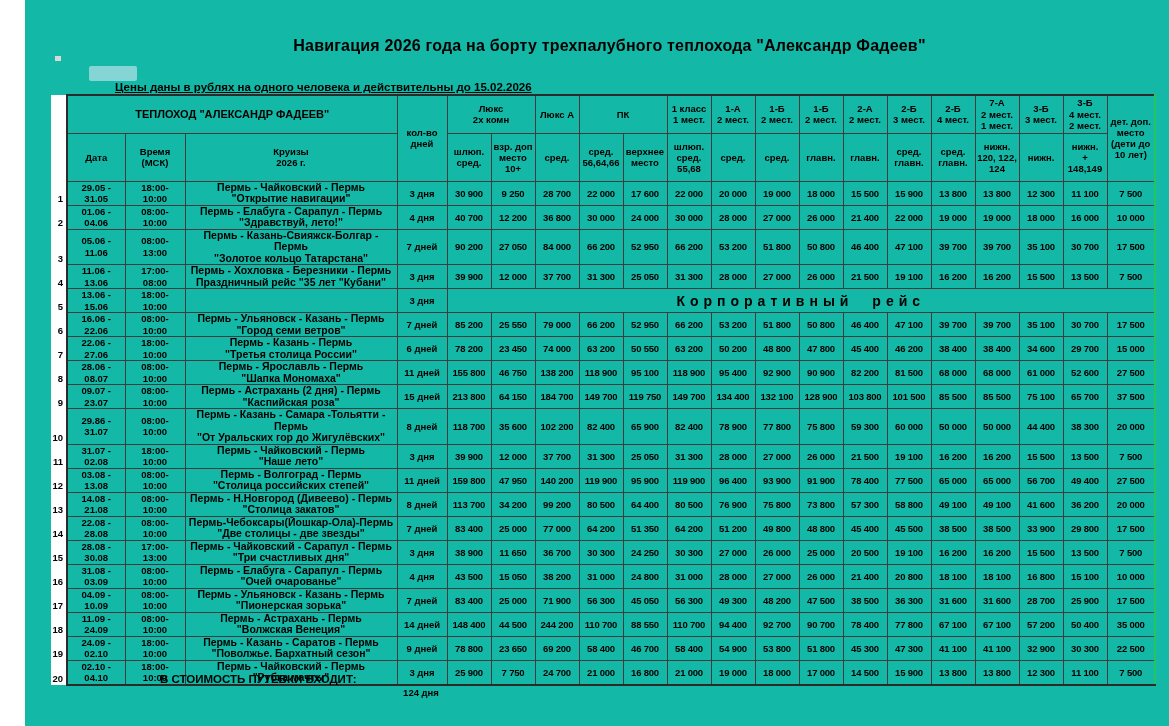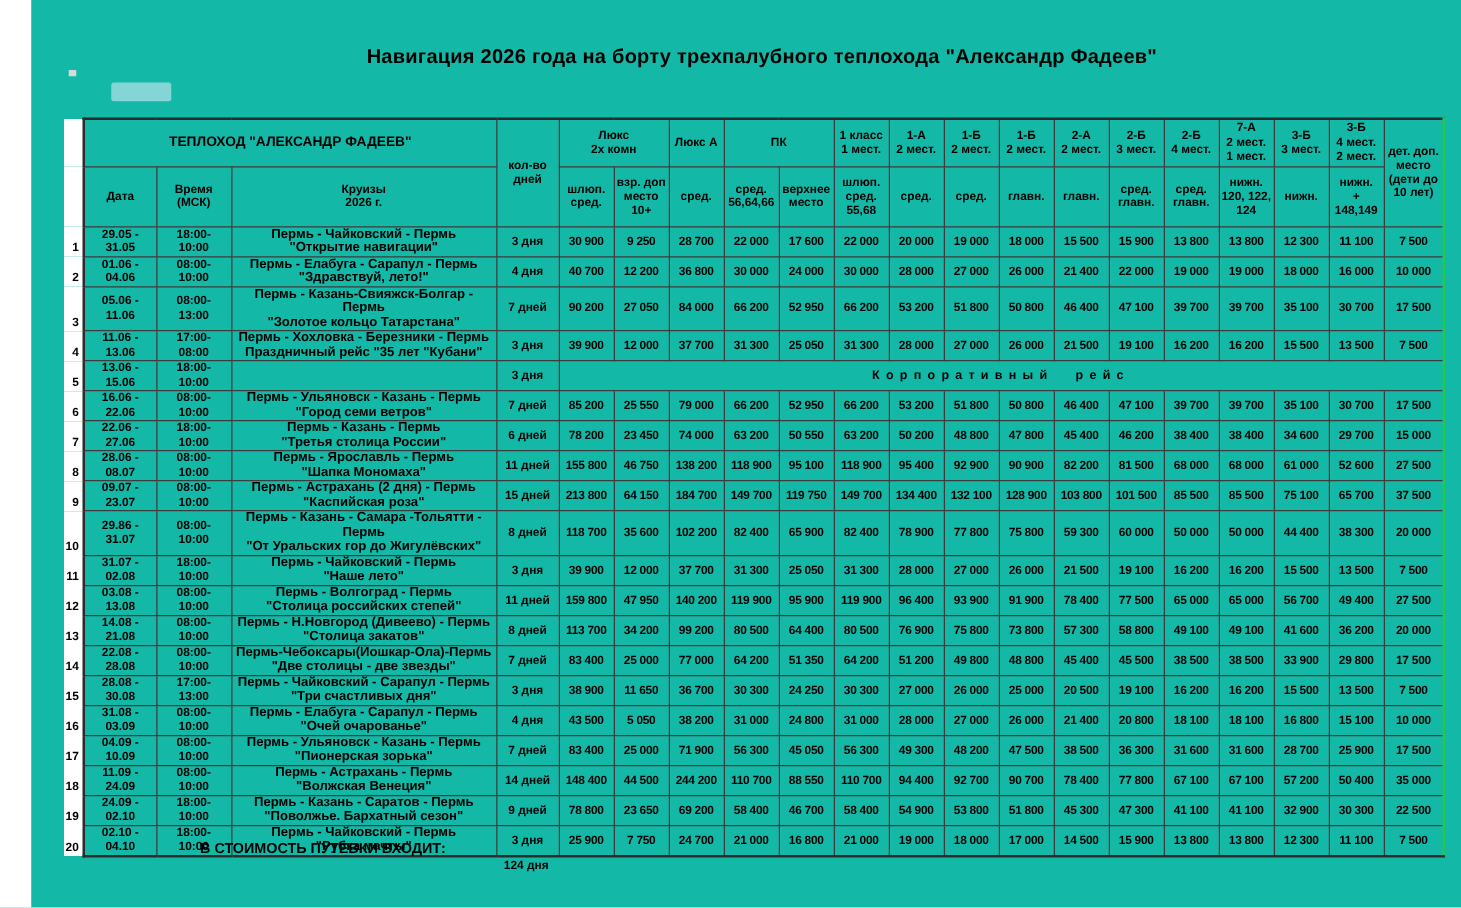--- a/index.html
+++ b/index.html
@@ -34,34 +34,35 @@
   .br { border-right:2px solid #22c55e; }
   .ship  { font-size:11px; }
   .grp   { font-size:9.5px; line-height:11.5px; }
   .sub   { font-size:9.5px; line-height:11px; }
   .days-h{ font-size:9.5px; line-height:11.5px; }
   .c-date  { font-size:9.5px;  line-height:11.5px; }
   .c-time  { font-size:9.5px;  line-height:11.5px; }
   .c-cruise{ font-size:10.5px; line-height:11.5px; }
   .c-days  { font-size:9.5px; }
   .c-price { font-size:9.5px; letter-spacing:-0.2px; }
-  .corp { font-size:10px; letter-spacing:5px; word-spacing:10px; }
+  .corp { font-size:14px; letter-spacing:5px; word-spacing:10px; }
   tr.hrow1 { height:38px; }
   tr.hrow2 { height:48px; }
   tr.drow  { height:24px; }
   .total-days { position:absolute; top:666px; font-size:9.5px; font-weight:bold; width:52px; text-align:center; }
   .footer-note { position:absolute; left:135px; top:673px; font-size:11.5px; font-weight:bold; }
 </style>
 </head>
 <body>
 
 <div class="page">
   <div class="dot"></div>
   <div class="smudge"></div>
   <div class="doc-title">Навигация 2026 года на борту трехпалубного теплохода "Александр Фадеев"</div>
+  <div class="subtitle">Цены даны в рублях на одного человека и действительны до 15.02.2026</div>
   <div class="table-wrap">
     <table id="price-table">
         <colgroup>
           <col style="width: 16px;">
           <col style="width: 58px;">
           <col style="width: 60px;">
           <col style="width: 212px;">
           <col style="width: 50px;">
           <col style="width: 44px;">
           <col style="width: 44px;">
@@ -532,21 +533,21 @@
           <tr class="drow">
             <td class="gutter">16</td>
             <td class="c-date bl">31.08 -
 03.09</td>
             <td class="c-time">08:00-
 10:00</td>
             <td class="c-cruise">Пермь - Елабуга - Сарапул - Пермь
 "Очей очарованье"</td>
             <td class="c-days">4 дня</td>
             <td class="c-price">43 500</td>
-            <td class="c-price">5 050</td>
+            <td class="c-price">15 050</td>
             <td class="c-price">38 200</td>
             <td class="c-price">31 000</td>
             <td class="c-price">24 800</td>
             <td class="c-price">31 000</td>
             <td class="c-price">28 000</td>
             <td class="c-price">27 000</td>
             <td class="c-price">26 000</td>
             <td class="c-price">21 400</td>
             <td class="c-price">20 800</td>
             <td class="c-price">18 100</td>

